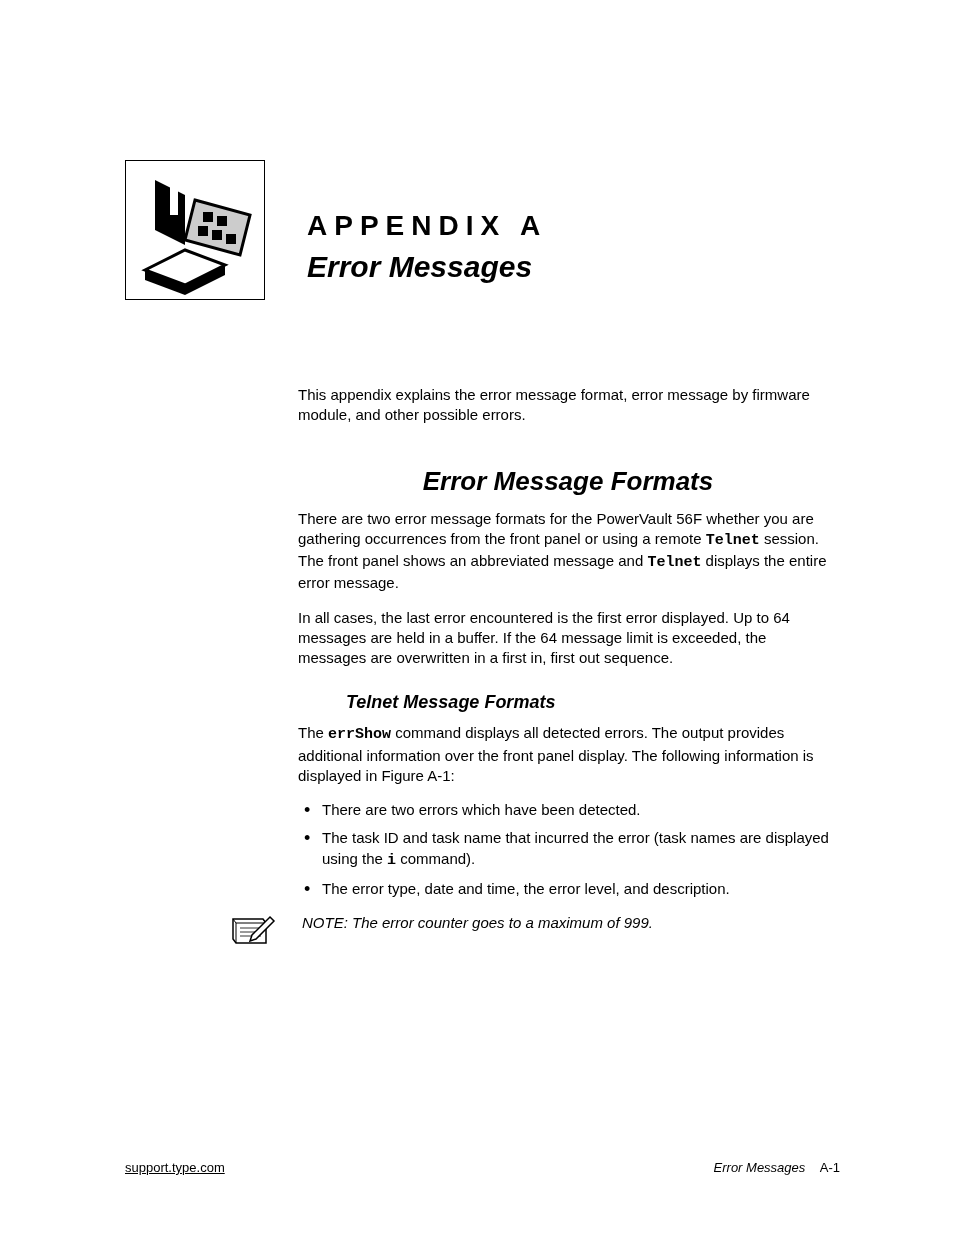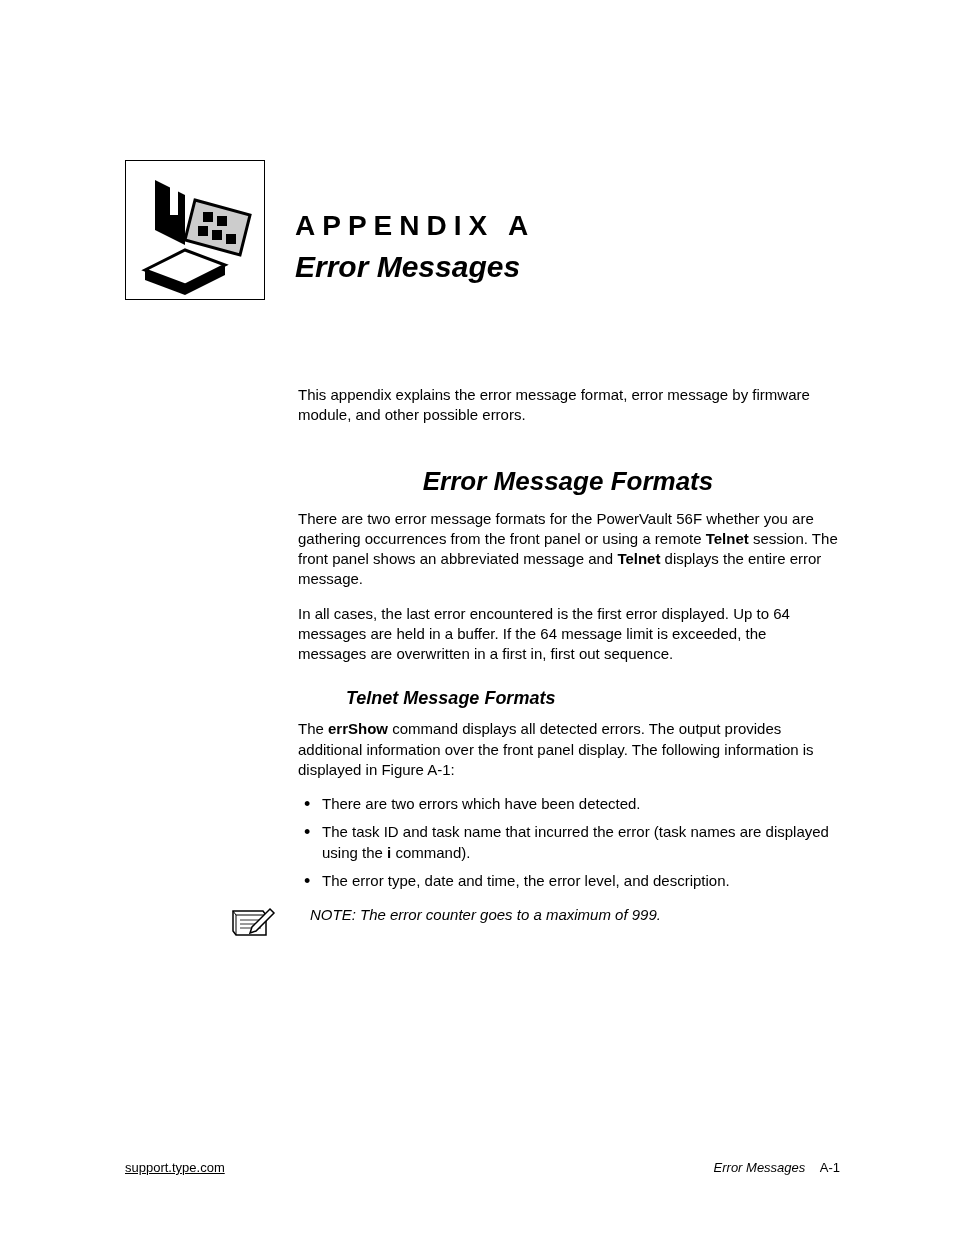--- a/index.html
+++ b/index.html
@@ -10,21 +10,21 @@
       font-family: Arial, Helvetica, sans-serif;
       color: #000;
       position: relative;
     }
     .header-block {
       position: absolute;
       top: 160px;
       left: 125px;
       display: flex;
       align-items: flex-start;
-      gap: 30px;
+      gap: 42px;
     }
     .header-icon {
       width: 140px;
       height: 140px;
     }
     .header-text {
       padding-top: 50px;
     }
     .appendix-label {
       font-size: 28px;
@@ -65,21 +65,21 @@
       margin-top: 24px;
       margin-bottom: 10px;
       font-family: Arial, Helvetica, sans-serif;
       margin-left: 48px;
     }
     .para {
       font-size: 15px;
       line-height: 1.35;
       margin-bottom: 14px;
     }
-    .bold { font-weight: 700; }
+    .bold { font-weight: 700; font-family: Liberation Mono, monospace; }
     .bullets {
       list-style: none;
       padding-left: 0;
       margin-bottom: 14px;
     }
     .bullets li {
       font-size: 15px;
       line-height: 1.35;
       padding-left: 24px;
       position: relative;
@@ -89,21 +89,21 @@
       content: "•";
       position: absolute;
       left: 6px;
       font-size: 18px;
       line-height: 1;
       top: 1px;
     }
     .note-row {
       display: flex;
       align-items: flex-start;
-      gap: 12px;
+      gap: 4px;
       margin-bottom: 14px;
       margin-left: -70px;
       margin-top: 12px;
     }
     .note-icon {
       width: 50px;
       height: 40px;
       flex-shrink: 0;
       margin-right: 20px;
       margin-top: -2px;

